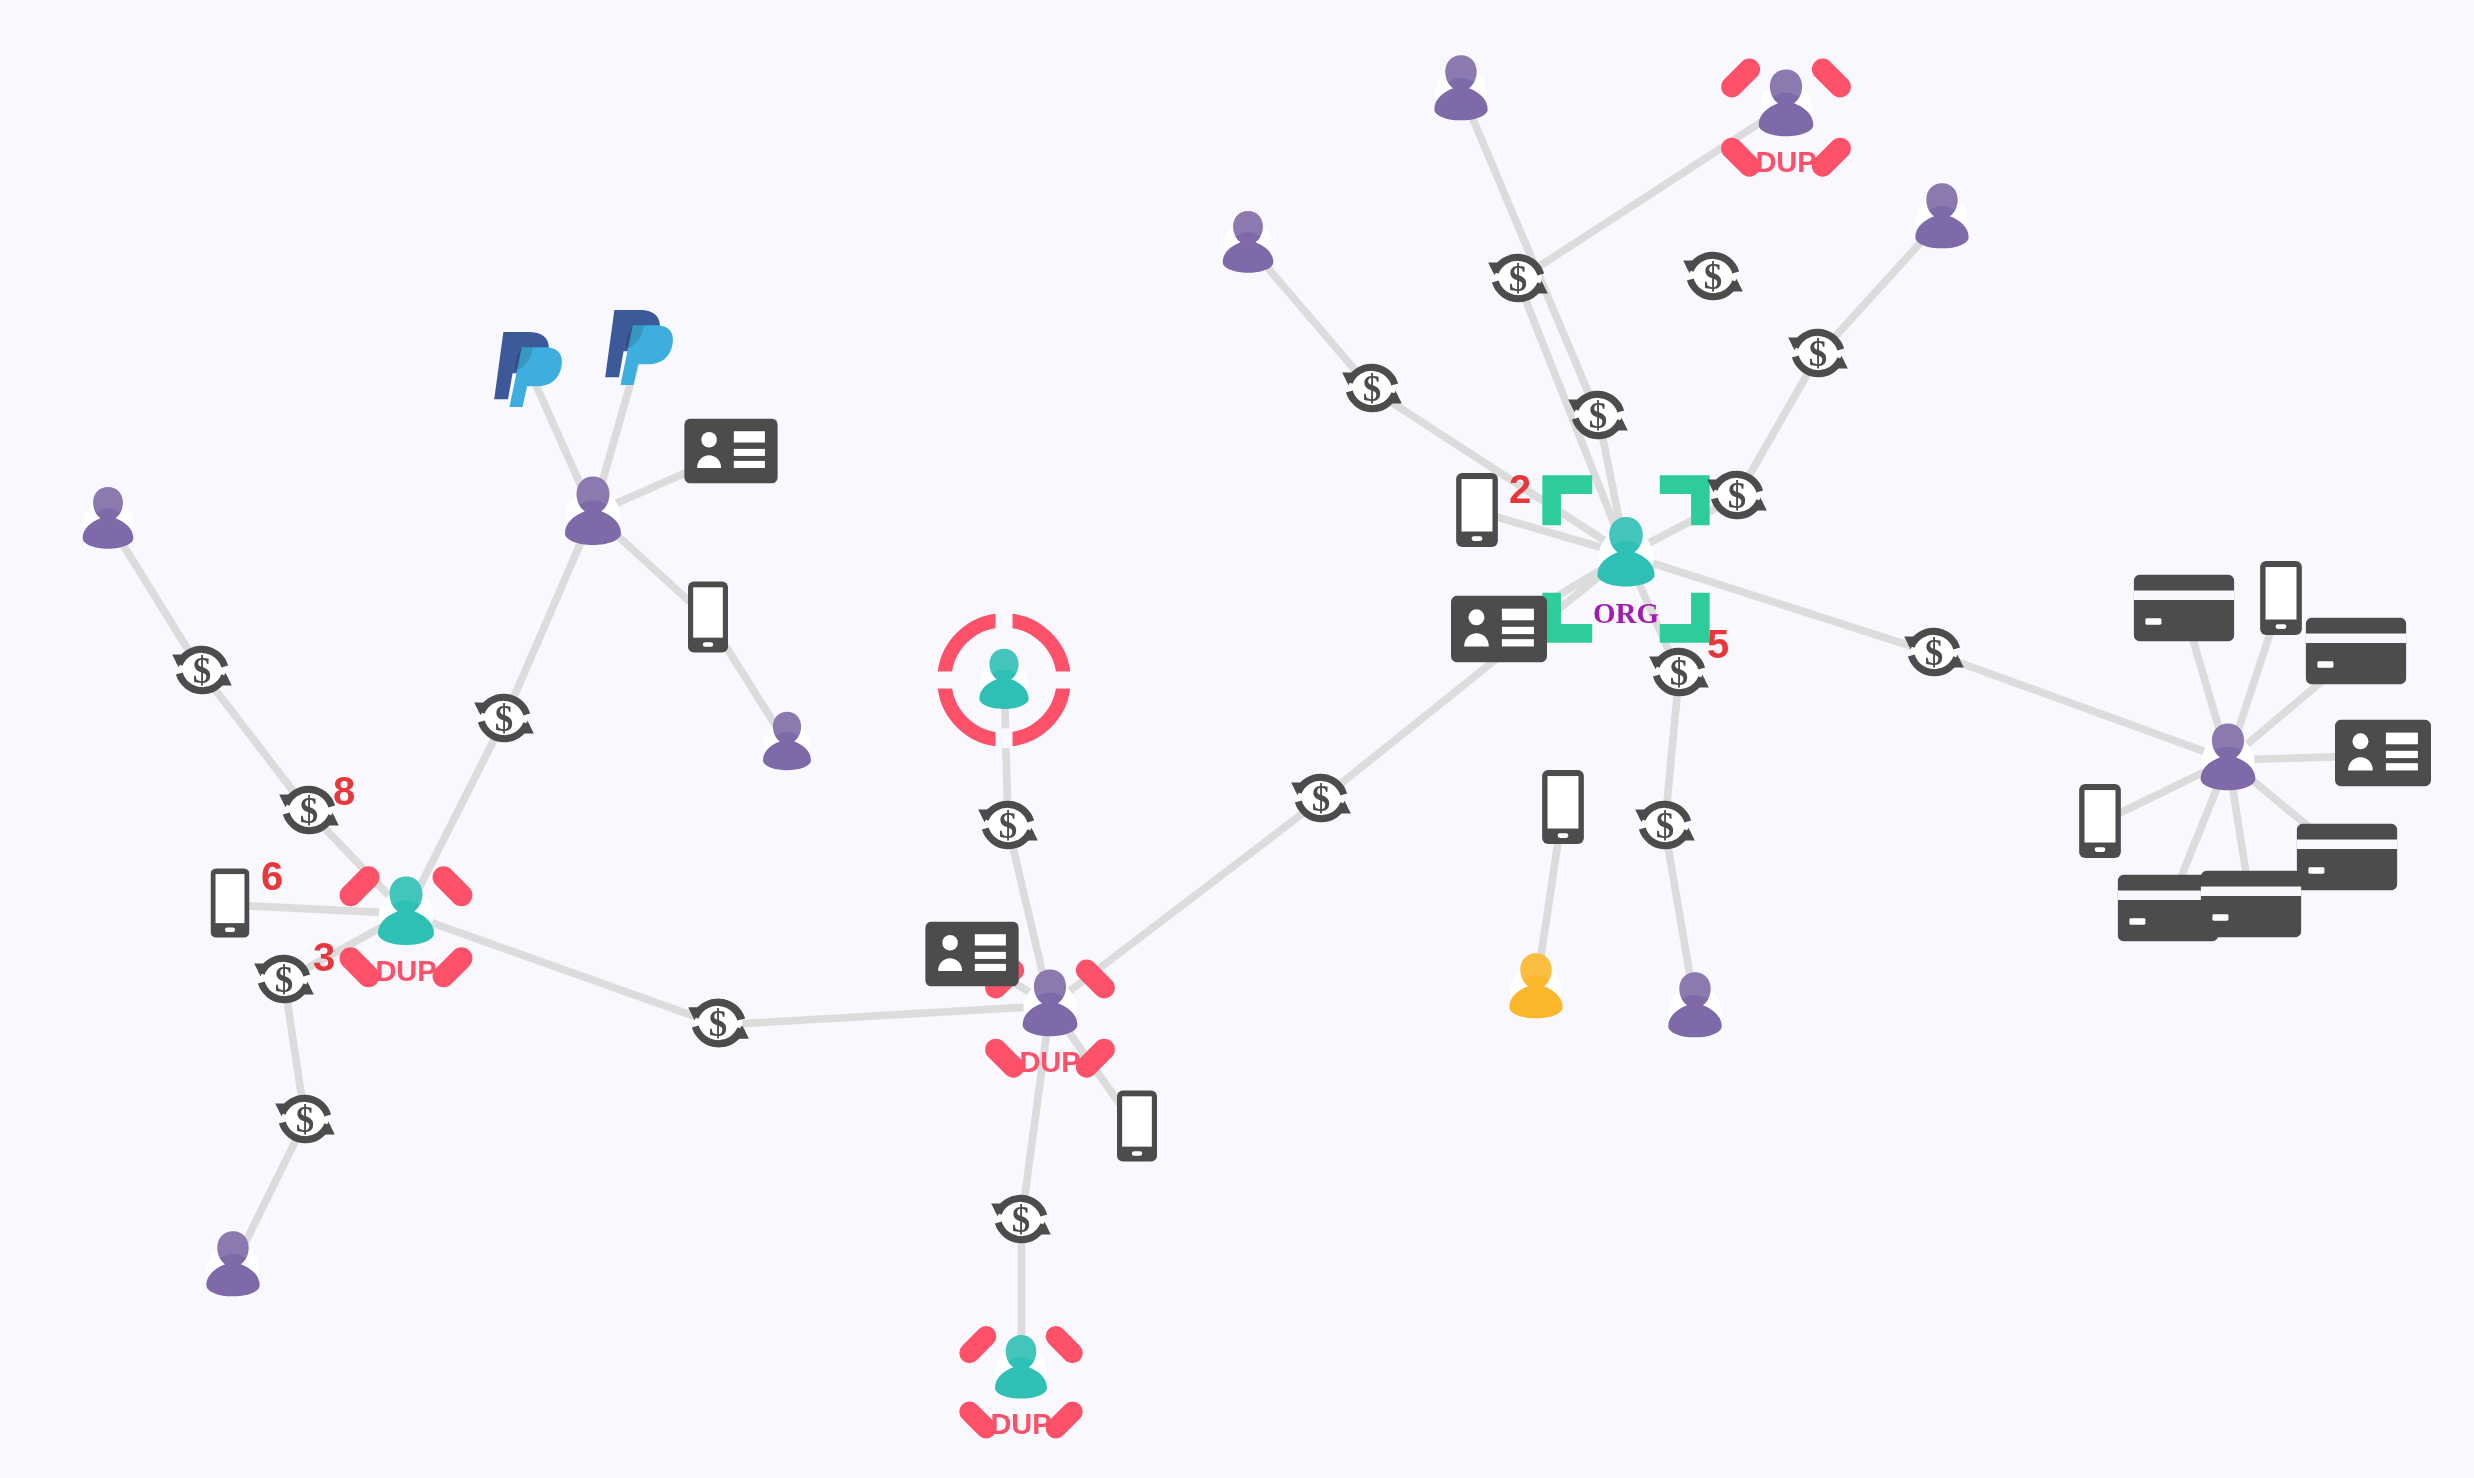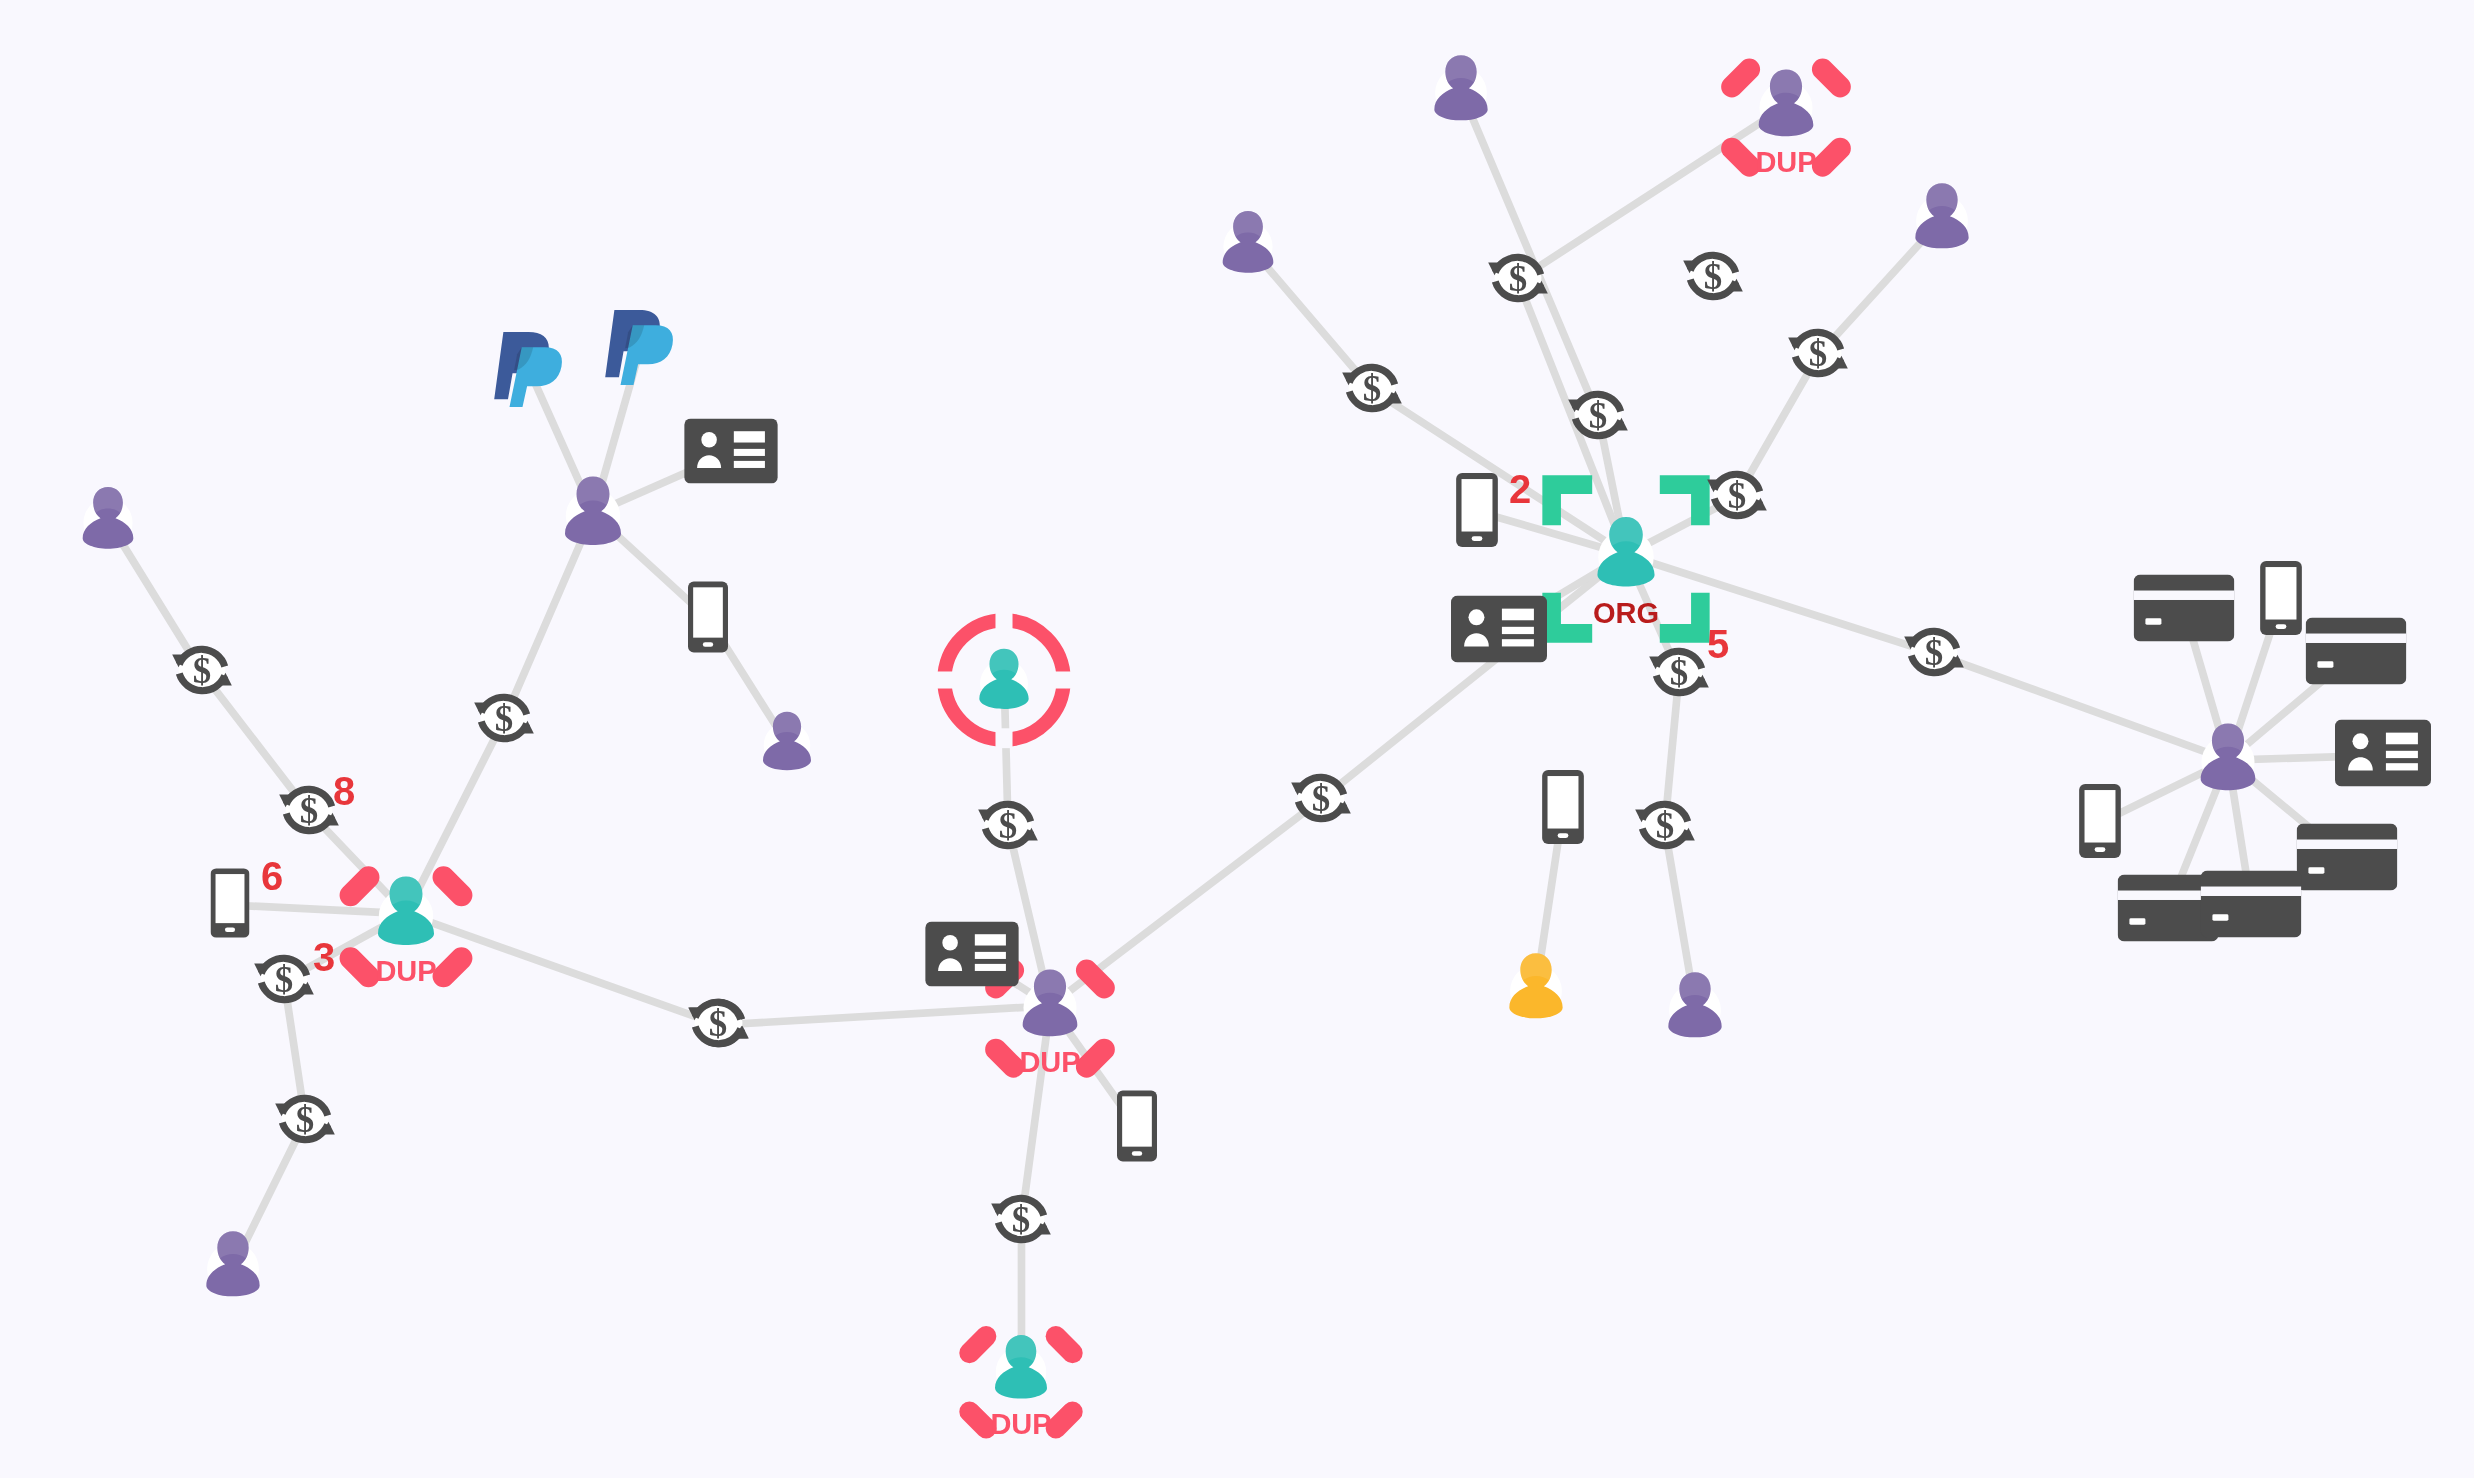--- a/index.html
+++ b/index.html
@@ -14,21 +14,21 @@
   #edge-layer{position:absolute;left:0;top:0;width:2475px;height:1478px;}
   #node-layer{position:absolute;left:0;top:0;width:2475px;height:1478px;}
   .node{position:absolute;transform:translate(-50%,-50%);}
   .node-label{
     position:absolute;left:50%;top:50%;
     transform:translate(-50%,0);
     font-size:29px;font-weight:700;
     white-space:nowrap;pointer-events:none;
   }
   .lbl-dup{color:#fc5169;}
-  .lbl-org{color:#b91c1c;}
+  .lbl-org{color:#a21caf;font-family:Liberation Serif, serif;}
   .num-label{
     position:absolute;transform:translate(-50%,-50%);
     color:#e8363b;font-size:40px;font-weight:700;
     font-family:"Liberation Sans", sans-serif;
     pointer-events:none;
   }
 </style>
 </head>
 <body>
 

